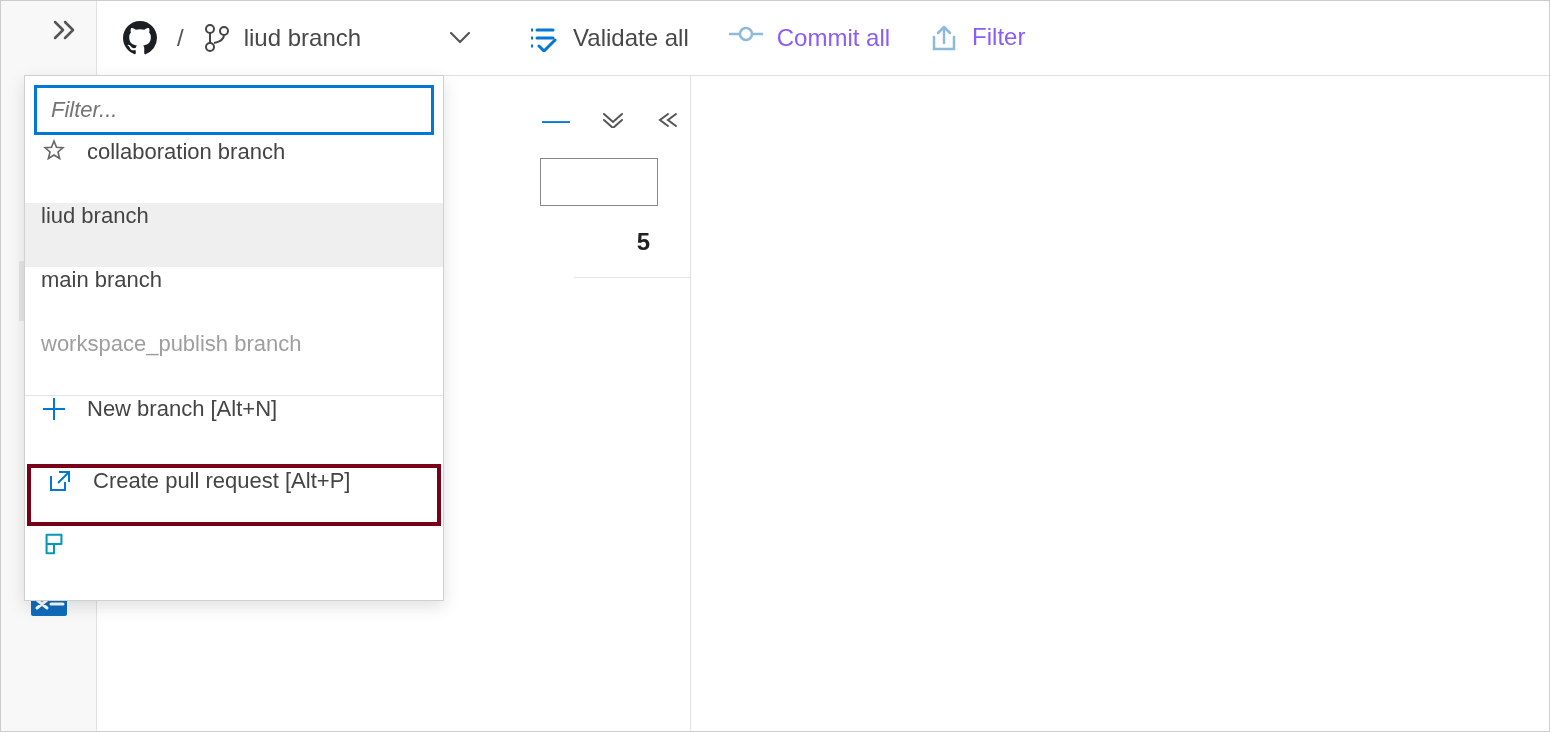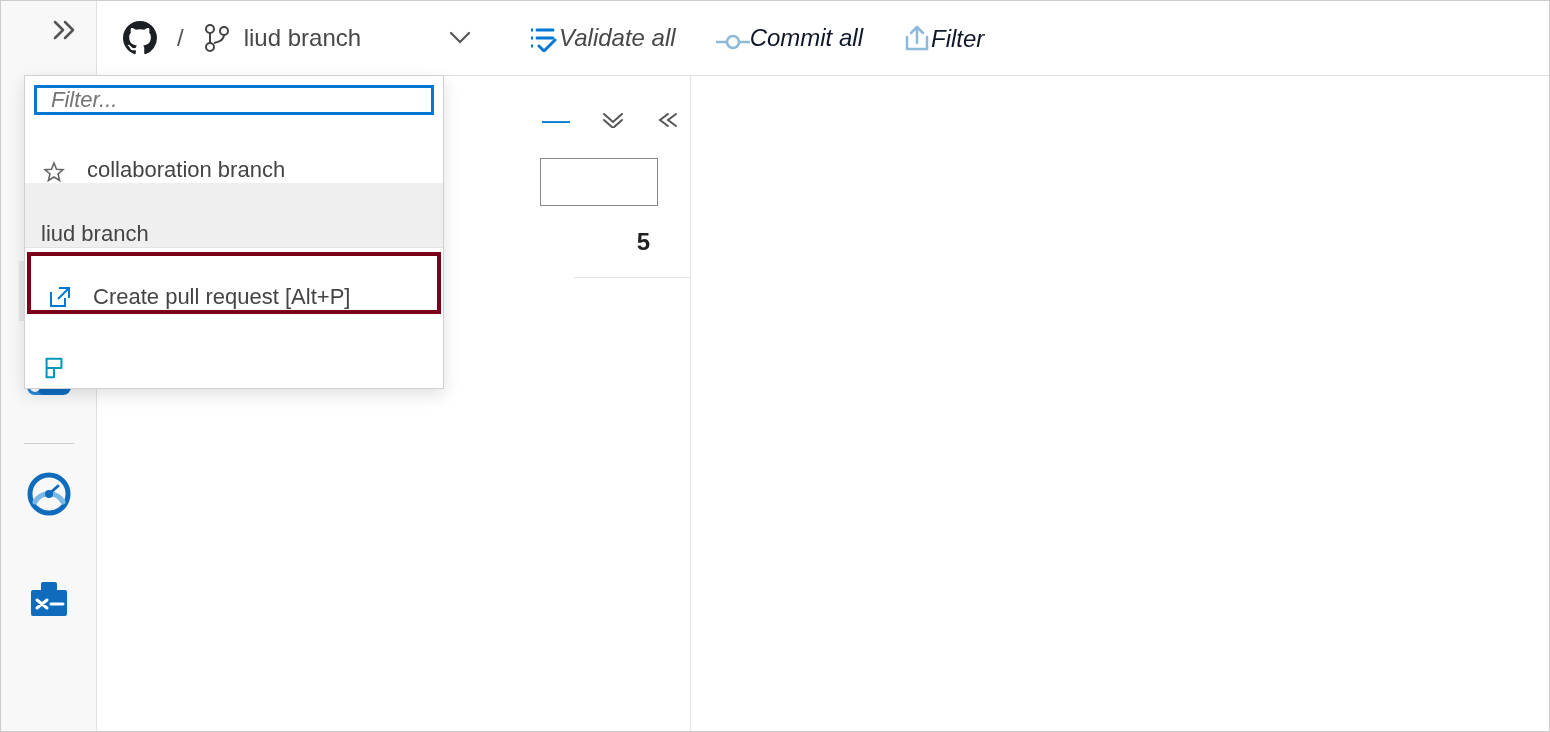--- a/index.html
+++ b/index.html
@@ -59,27 +59,26 @@
       font-size: 24px;
       color: #484848;
     }
     .breadcrumb-sep { margin: 0 10px; color: #555; }
     .branch-selector {
       display: flex; align-items: center; gap: 14px;
       cursor: pointer;
     }
     .branch-name { font-size: 24px; color: #484848; }
     .toolbar-btn {
-      display: flex; align-items: flex-end; 
+      display: flex; align-items: flex-start; gap: 14px;
       margin-left: 48px;
       cursor: pointer;
       font-size: 24px;
-      font-style: italic;
-    }
-    .toolbar-btn.disabled { color: #0f172a; cursor: default; }
+    }
+    .toolbar-btn.disabled { color: #8b5cf6; cursor: default; }
     .toolbar-btn .ic { flex: 0 0 auto; }
     .input-box {
       width: 236px; height: 46px;
       border: 1px solid #888;
       margin-left: 416px;
     }
     .content-body { flex:1; display:flex; }
     .left-pane { width: 594px; border-right: 1px solid #e1e1e1; position: relative;}
     .row2 {
       height: 88px; display:flex; align-items:center; justify-content:flex-end;
@@ -94,31 +93,31 @@
       width: 420px;
       background: #fff;
       border: 1px solid #d0d0d0;
       box-shadow: 0 6px 16px rgba(0,0,0,0.12);
       z-index: 10;
       padding-bottom: 6px;
     }
     .filter-input {
       margin: 9px 9px 4px 9px;
       width: calc(100% - 18px);
-      height: 30px;
+      height: 50px;
       border: 3px solid #0078d4;
       padding: 0 14px;
       font-size: 22px;
       font-style: italic;
       color: #15803d;
       outline: none;
     }
     .dd-item {
       height: 64px;
-      display: flex; align-items: flex-end;
+      display: flex; align-items: flex-start;
       gap: 20px;
       padding: 0 16px;
       font-size: 22px;
       color: #444;
       cursor: pointer;
     }
     .dd-item .ic { width: 26px; display:flex; justify-content:center;}
     .dd-item.selected { background: #efefef; }
     .dd-item.disabled { color: #9e9e9e; cursor: default;}
     .dd-hr { height:1px; background:#e3e3e3; }
@@ -265,21 +264,36 @@
         <span class="ic">
           <svg width="22" height="22" viewBox="0 0 22 22">
               <path d="M11 2 L13.5 8.2 L20 8.7 L15 13 L16.6 19.5 L11 16 L5.4 19.5 L7 13 L2 8.7 L8.5 8.2 Z" fill="none" stroke="#666" stroke-width="1.6"></path>
             </svg>
         </span>
         <span>collaboration branch</span>
       </div>
       <div class="dd-item selected">
         <span>liud branch</span>
       </div>
+      <div class="dd-item">
+        <span>main branch</span>
+      </div>
+      <div class="dd-item disabled">
+        <span>workspace_publish branch</span>
+      </div>
       <div class="dd-hr"></div>
+      <div class="dd-item">
+        <span class="ic">
+          <svg width="26" height="26" viewBox="0 0 26 26">
+              <line x1="13" y1="2" x2="13" y2="24" stroke="#0078d4" stroke-width="2"></line>
+              <line x1="2" y1="13" x2="24" y2="13" stroke="#0078d4" stroke-width="2"></line>
+            </svg>
+        </span>
+        <span>New branch [Alt+N]</span>
+      </div>
       <div class="dd-item dd-highlight">
         <span class="ic">
           <svg width="26" height="26" viewBox="0 0 26 26">
               <path d="M4 8 L4 22 L18 22 L18 14" fill="none" stroke="#0078d4" stroke-width="2"></path>
               <path d="M12 4 L22 4 L22 14" fill="none" stroke="#0078d4" stroke-width="2"></path>
               <line x1="22" y1="4" x2="11" y2="15" stroke="#0078d4" stroke-width="2"></line>
             </svg>
         </span>
         <span>Create pull request [Alt+P]</span>
       </div>

